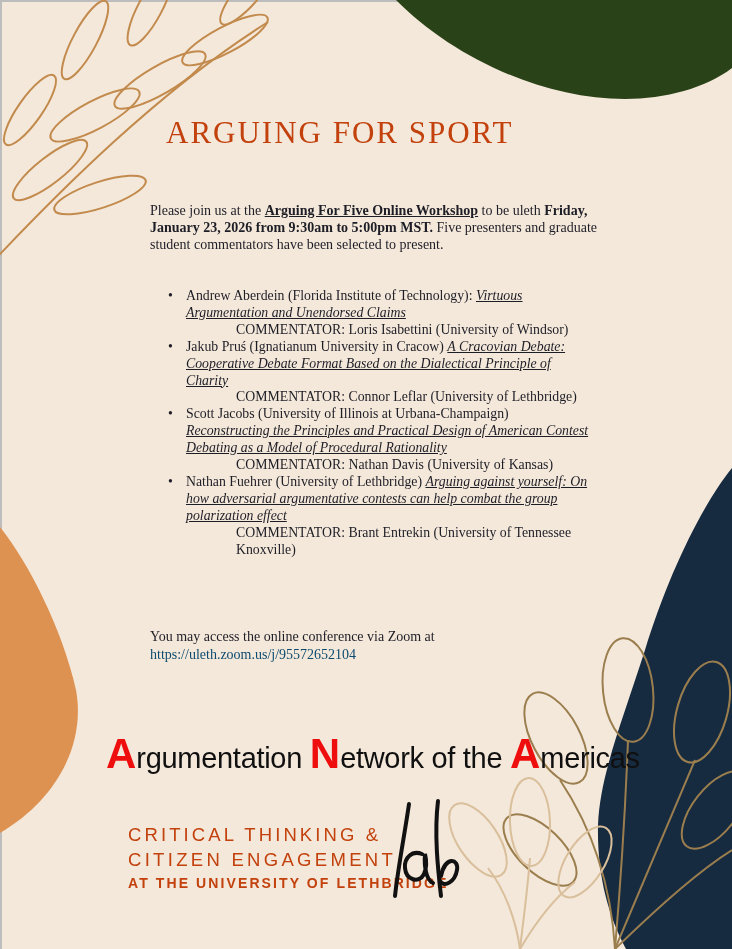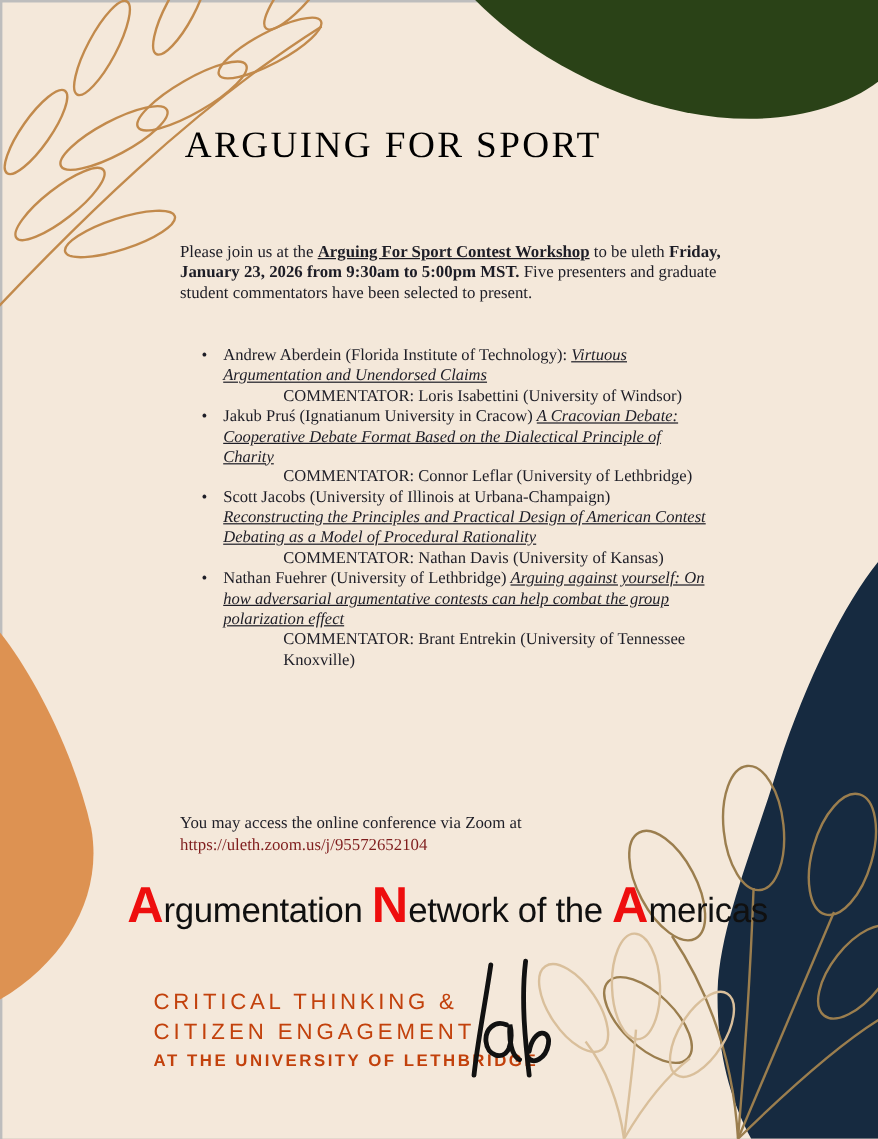--- a/index.html
+++ b/index.html
@@ -13,44 +13,44 @@
     color:#1d1d26;
     box-shadow:inset 2px 2px 0 #bdbdbd;
   }
   .bg-svg{position:absolute;top:0;left:0;width:732px;height:949px;}
 
   .title{
     position:absolute;left:150px;top:96px;
     font-family:"Liberation Serif", serif;
     font-weight:400;
     font-size:31px;line-height:42px;letter-spacing:2px;
-    color:#000000;margin:4px;text-align:right;
+    color:#c2410c;margin:16px;text-align:right;
   }
   .intro{
     position:absolute;left:150px;top:202px;width:480px;
     font-size:14px;line-height:17px;margin:0;
   }
   .intro .link{font-weight:bold;text-decoration:underline;color:#1d1d26;}
   .intro .bold{font-weight:bold;}
 
   .sessions{
     position:absolute;left:168px;top:288px;width:424px;
     margin:0;padding:0;list-style:none;
     font-size:13.8px;line-height:16.9px;
   }
   .sessions li{position:relative;padding-left:18px;}
   .sessions li::before{content:"\2022";position:absolute;left:0;top:0;}
   .paper{font-style:italic;text-decoration:underline;}
   .commentator{padding-left:50px;}
 
   .zoom-info{
-    position:absolute;left:150px;top:678px;width:420px;
+    position:absolute;left:150px;top:628px;width:420px;
     font-size:14px;line-height:18px;margin:0;
   }
-  .zoom-info .url{color:#7f1d1d;text-decoration:none;}
+  .zoom-info .url{color:#0c4a6e;text-decoration:none;}
 
   .ana{
     position:absolute;left:106px;top:730px;width:560px;
     font-family:"Liberation Sans", sans-serif;
     color:#101010;white-space:nowrap;
   }
   .ana-initial{font-size:42px;font-weight:bold;color:#ee0e0e;}
   .ana-rest{font-size:29px;font-weight:400;letter-spacing:-0.3px;margin-top:48px;}
 
   .ctce{
@@ -107,21 +107,21 @@
       <ellipse cx="478" cy="840" rx="20" ry="42" transform="rotate(-34 478 840)"></ellipse>
       <ellipse cx="530" cy="822" rx="20" ry="44" transform="rotate(-2 530 822)"></ellipse>
       <ellipse cx="585" cy="862" rx="19" ry="40" transform="rotate(32 585 862)"></ellipse>
     </g>
   </svg>
 
   <h1 class="title">
     <span>ARGUING FOR SPORT</span><br>
   </h1>
 
-  <p class="intro"><span>Please join us at the </span><span class="link">Arguing For Sport Contest Workshop</span><span> to be uleth </span><span class="bold">Friday, January 23, 2026 from 9:30am to 5:00pm MST.</span><span> Five presenters and graduate student commentators have been selected to present.</span></p>
+  <p class="intro"><span>Please join us at the </span><span class="link">Arguing For Five Online Workshop</span><span> to be uleth </span><span class="bold">Friday, January 23, 2026 from 9:30am to 5:00pm MST.</span><span> Five presenters and graduate student commentators have been selected to present.</span></p>
 
   <ul class="sessions">
 
     <li><span class="presenter">Andrew Aberdein (Florida Institute of Technology): </span><span class="paper">Virtuous Argumentation and Unendorsed Claims</span>
       <div class="commentator">COMMENTATOR: Loris Isabettini (University of Windsor)</div>
     </li>
 
     <li><span class="presenter">Jakub Pruś (Ignatianum University in Cracow) </span><span class="paper">A Cracovian Debate: Cooperative Debate Format Based on the Dialectical Principle of Charity</span>
       <div class="commentator">COMMENTATOR: Connor Leflar (University of Lethbridge)</div>
     </li>

